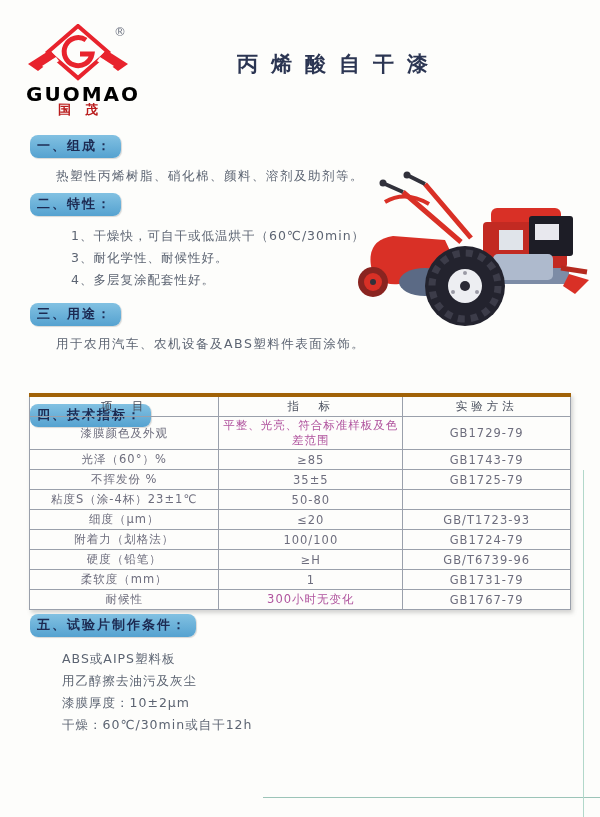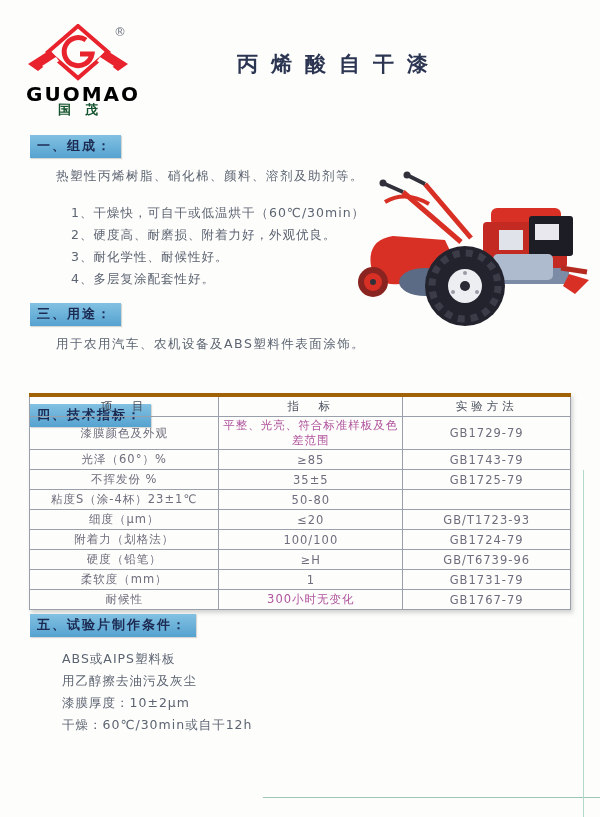--- a/index.html
+++ b/index.html
@@ -3,31 +3,31 @@
 <meta charset="utf-8">
 <style>
   html,body{margin:0;padding:0;}
   body{font-family:"DejaVu Sans",sans-serif;background:#e8e8e8;}
   .page{position:relative;width:600px;height:817px;background:#fdfdfb;overflow:hidden;margin:0 auto;}
 
   
   .logo{position:absolute;top:24px;left:26px;width:104px;text-align:center;}
   .logo-mark{display:block;margin:0 auto;}
   .logo-brand{color:#000000;font-weight:bold;font-size:20px;letter-spacing:2px;line-height:16px;}
-  .logo-brand-cn{color:#14532d;font-weight:bold;font-size:13px;letter-spacing:14px;padding-left:14px;line-height:16px;}
+  .logo-brand-cn{color:#b91c1c;font-weight:bold;font-size:13px;letter-spacing:14px;padding-left:14px;line-height:16px;}
 
   
   .title{position:absolute;top:50px;left:0;width:100%;text-align:center;padding-left:78px;box-sizing:border-box;
          font-size:21px;font-weight:bold;color:#2b3552;letter-spacing:13px;}
 
   
   .sec{position:absolute;left:30px;}
   .banner{display:inline-block;background:linear-gradient(180deg,#82c1e2 0%,#55a2d0 100%);
           color:#1c2a52;font-weight:bold;font-size:13px;padding:2px 9px 3px 7px;letter-spacing:2px;
-          box-shadow:1px 1px 1px rgba(0,0,0,0.15);}
+          box-shadow:1px 1px 1px rgba(0,0,0,0.15);border-radius:8px;}
   .sec-body{margin:10px 0 0 26px;font-size:12.5px;color:#5c6472;letter-spacing:1.5px;}
   .feature-list{margin:9px 0 0 41px;padding:0;list-style:none;font-size:12.5px;color:#5c6472;letter-spacing:1px;}
   .feature-list li{line-height:22px;}
   .prep-lines{margin:11px 0 2px 32px;font-size:12.5px;color:#5c6472;letter-spacing:1px;}
   .prep-lines div{line-height:22px;}
 
   
   .tractor{position:absolute;top:170px;left:333px;width:258px;height:164px;}
 
   
@@ -65,23 +65,23 @@
   </div>
 
   <div class="title">丙烯酸自干漆</div>
 
   <div class="sec" style="top:135px;width:360px;">
     <span class="banner">一、组成：</span>
     <div class="sec-body">热塑性丙烯树脂、硝化棉、颜料、溶剂及助剂等。</div>
   </div>
 
   <div class="sec" style="top:193px;width:360px;">
+    <span class="banner">二、特性：</span>
     <ul class="feature-list">
       <li>1、干燥快，可自干或低温烘干（60℃/30min）</li>
-      <li>2、硬度高、耐磨损、附着力好，外观优良。</li>
       <li>3、耐化学性、耐候性好。</li>
       <li>4、多层复涂配套性好。</li>
     </ul>
   </div>
 
   <svg class="tractor" viewBox="0 0 258 164">
 
     <path d="M128,72 L70,22 M138,68 L92,14" stroke="#d93026" stroke-width="5" fill="none"></path>
     <path d="M70,22 L52,14 M92,14 L76,6" stroke="#31313b" stroke-width="4" fill="none"></path>
     <path d="M96,34 q-24,-14 -44,-2" stroke="#d93026" stroke-width="4" fill="none"></path>

